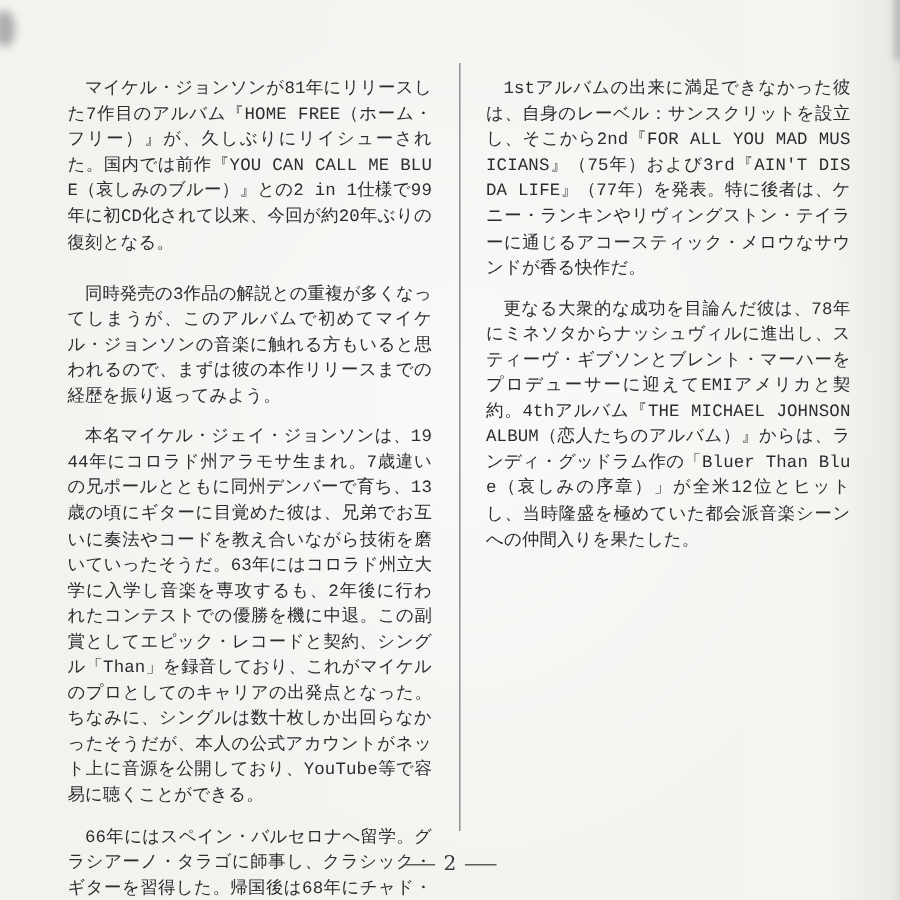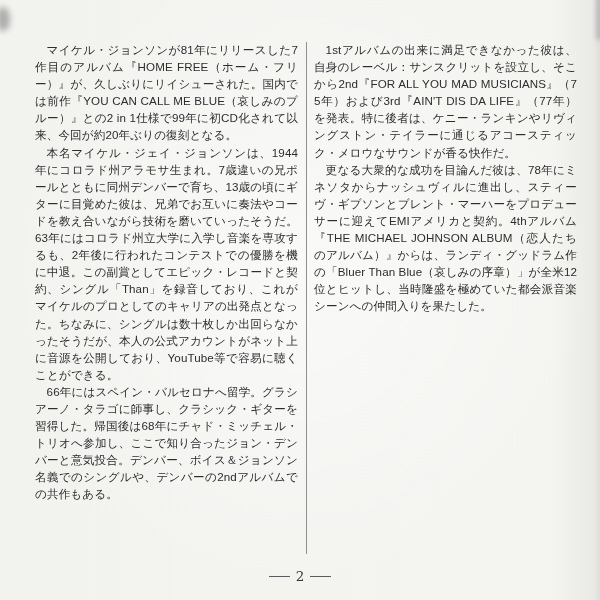--- a/index.html
+++ b/index.html
@@ -53,22 +53,23 @@
     width: 263px;
     font-size: 11.6px;
     line-height: 17.1px;
     color: #2d2d30;
     letter-spacing: 0.1px;
     text-align: justify;
     text-justify: inter-ideograph;
     word-break: break-all;
   }
   .col p {
-    margin: 0;
+    margin: 10px;
     text-indent: 1em;
+    font-family: Liberation Mono, monospace;
   }
   .col p.para-gap {
     margin-top: 17px;
   }
   .divider {
     width: 1px;
     height: 512px;
     background: #8f8f93;
     margin: 1px 7px 0 8px;
     flex: 0 0 auto;
@@ -100,20 +101,21 @@
 </head>
 <body>
 
 <div class="page">
   <div class="artifact-tl"></div>
   <div class="artifact-tr"></div>
 
   <div class="columns">
     <div class="col">
       <p>マイケル・ジョンソンが81年にリリースした7作目のアルバム『HOME FREE（ホーム・フリー）』が、久しぶりにリイシューされた。国内では前作『YOU CAN CALL ME BLUE（哀しみのブルー）』との2 in 1仕様で99年に初CD化されて以来、今回が約20年ぶりの復刻となる。</p>
+      <p class="para-gap">同時発売の3作品の解説との重複が多くなってしまうが、このアルバムで初めてマイケル・ジョンソンの音楽に触れる方もいると思われるので、まずは彼の本作リリースまでの経歴を振り返ってみよう。</p>
       <p>本名マイケル・ジェイ・ジョンソンは、1944年にコロラド州アラモサ生まれ。7歳違いの兄ポールとともに同州デンバーで育ち、13歳の頃にギターに目覚めた彼は、兄弟でお互いに奏法やコードを教え合いながら技術を磨いていったそうだ。63年にはコロラド州立大学に入学し音楽を専攻するも、2年後に行われたコンテストでの優勝を機に中退。この副賞としてエピック・レコードと契約、シングル「Than」を録音しており、これがマイケルのプロとしてのキャリアの出発点となった。ちなみに、シングルは数十枚しか出回らなかったそうだが、本人の公式アカウントがネット上に音源を公開しており、YouTube等で容易に聴くことができる。</p>
       <p>66年にはスペイン・バルセロナへ留学。グラシアーノ・タラゴに師事し、クラシック・ギターを習得した。帰国後は68年にチャド・ミッチェル・トリオへ参加し、ここで知り合ったジョン・デンバーと意気投合。デンバー、ボイス＆ジョンソン名義でのシングルや、デンバーの2ndアルバムでの共作もある。</p>
     </div>
 
     <div class="divider"></div>
 
     <div class="col">
       <p>1stアルバムの出来に満足できなかった彼は、自身のレーベル：サンスクリットを設立し、そこから2nd『FOR ALL YOU MAD MUSICIANS』（75年）および3rd『AIN'T DIS DA LIFE』（77年）を発表。特に後者は、ケニー・ランキンやリヴィングストン・テイラーに通じるアコースティック・メロウなサウンドが香る快作だ。</p>
       <p>更なる大衆的な成功を目論んだ彼は、78年にミネソタからナッシュヴィルに進出し、スティーヴ・ギブソンとブレント・マーハーをプロデューサーに迎えてEMIアメリカと契約。4thアルバム『THE MICHAEL JOHNSON ALBUM（恋人たちのアルバム）』からは、ランディ・グッドラム作の「Bluer Than Blue（哀しみの序章）」が全米12位とヒットし、当時隆盛を極めていた都会派音楽シーンへの仲間入りを果たした。</p>
     </div>

